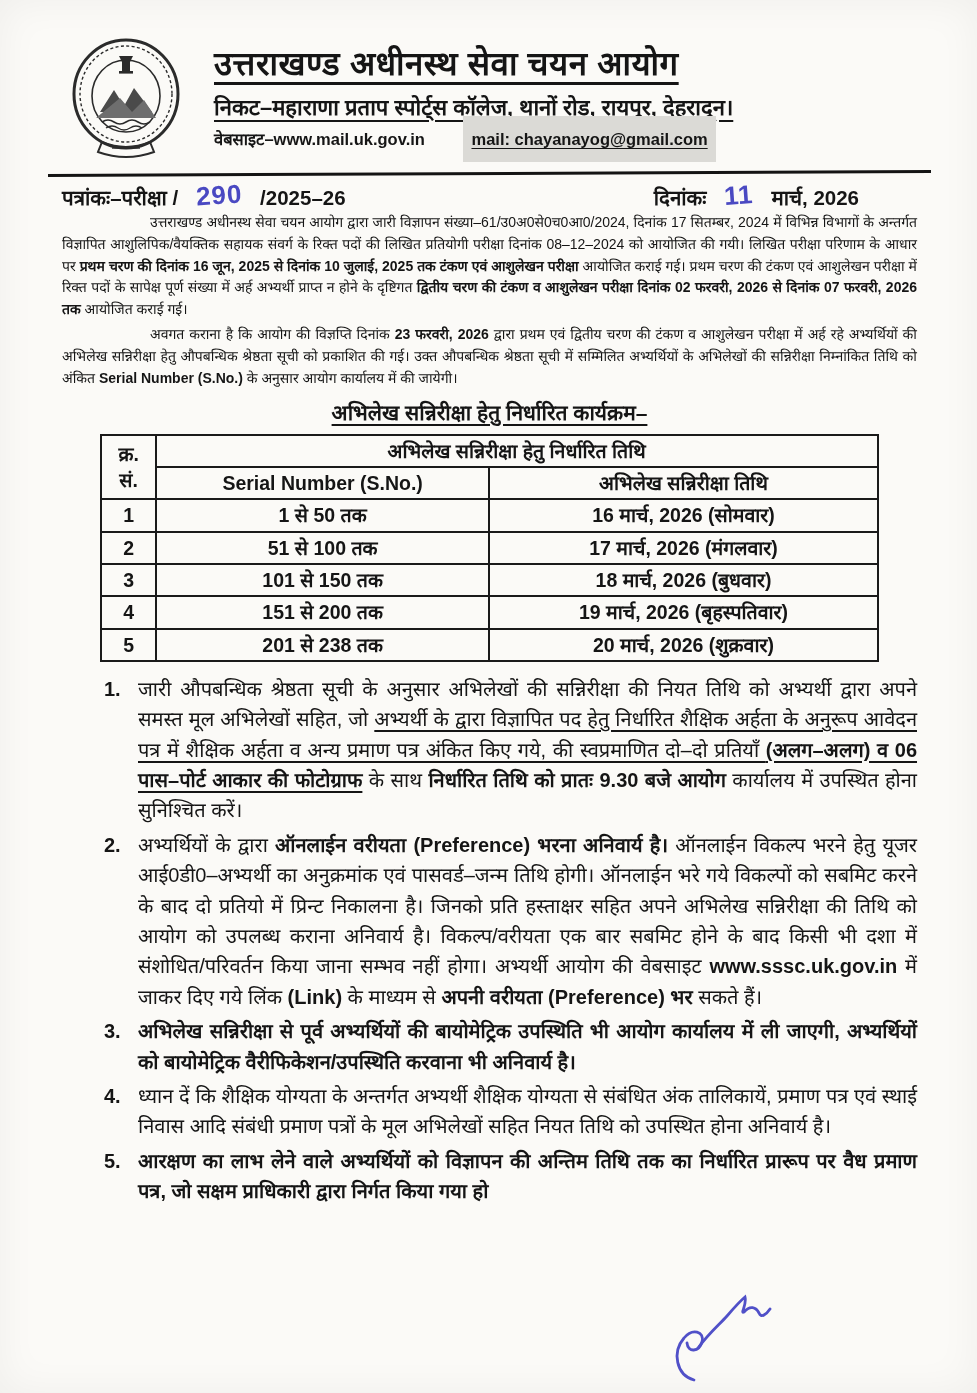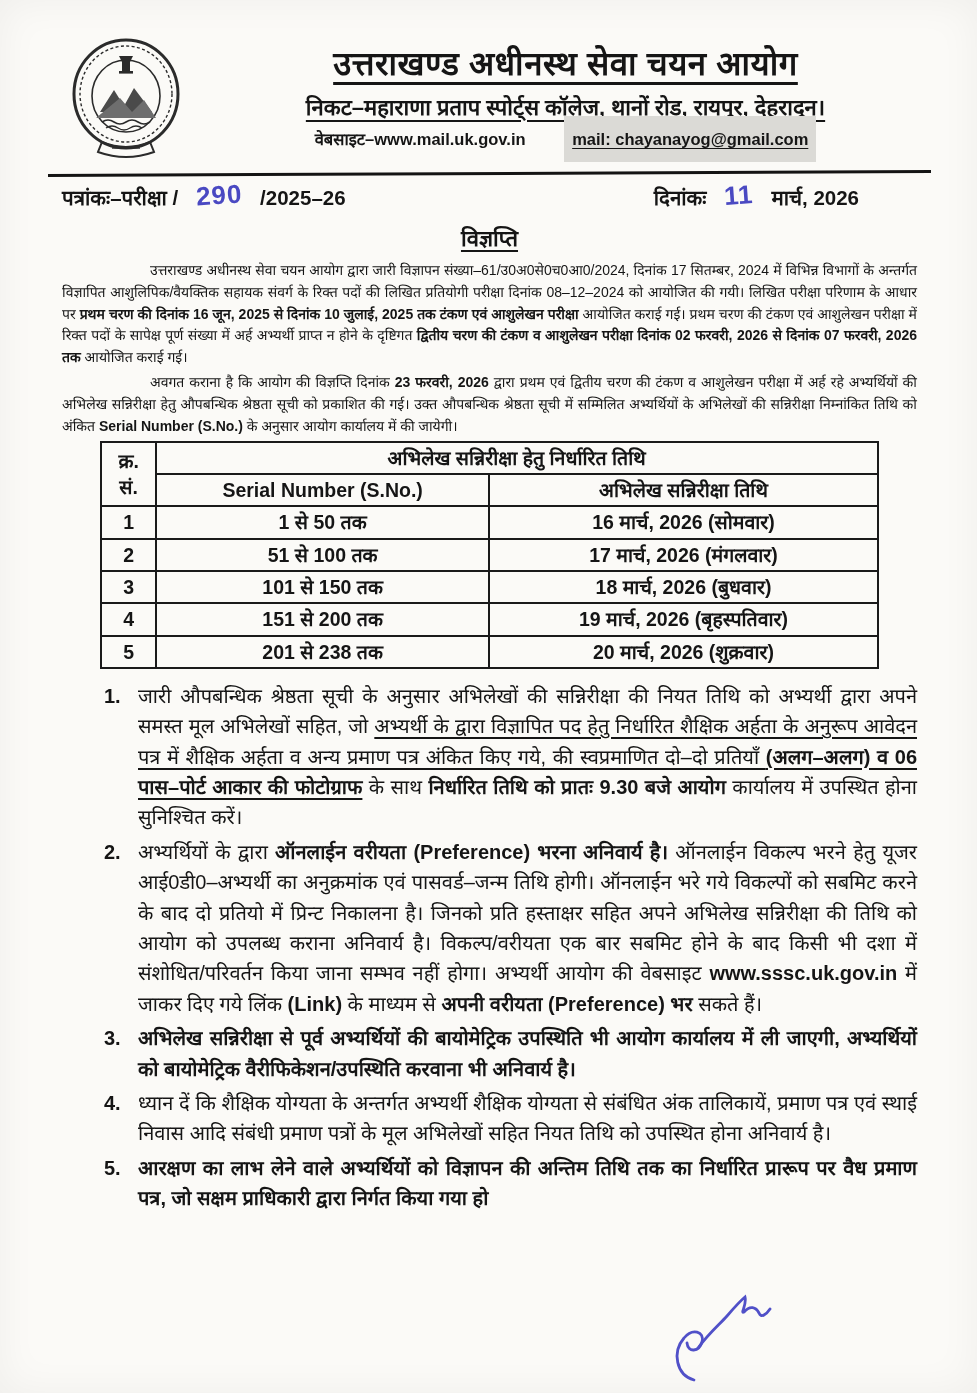--- a/index.html
+++ b/index.html
@@ -6,21 +6,21 @@
   .page{
     width:977px;height:1393px;background:#fbfaf7;position:relative;
     font-family:"Liberation Sans","DejaVu Sans",sans-serif;color:#151515;
     box-sizing:border-box;overflow:hidden;
     box-shadow:inset 0 0 40px rgba(0,0,0,0.05);
   }
   .content{padding:30px 60px 0 62px;}
   
   .letterhead{display:flex;align-items:flex-start;}
   .logo-box{width:152px;min-width:152px;padding-top:8px;}
-  .head-text{flex:1;text-align:center;padding-top:10px;}
+  .head-text{flex:1;padding-top:10px;}
   .org-title{
     font-size:33px;font-weight:700;margin:0 0 6px 0;letter-spacing:.5px;
     text-decoration:underline;text-underline-offset:7px;text-decoration-thickness:2.5px;
   }
   .org-address{
     font-size:22px;font-weight:700;margin:4px 0 6px 0;
     text-decoration:underline;text-underline-offset:5px;
   }
   .org-links{font-size:16.5px;font-weight:700;margin-top:6px;}
   .org-links .site{margin-right:34px;}
@@ -123,25 +123,25 @@
         <span class="hand">290</span>
         <span>/2025–26</span>
       </div>
       <div class="ref-right">
         <span>दिनांकः</span>
         <span class="hand">11</span>
         <span>मार्च, 2026</span>
       </div>
     </div>
 
-    <div class="notice-heading">विज्ञप्ति</div>
 
     <p class="para"><span>उत्तराखण्ड अधीनस्थ सेवा चयन आयोग द्वारा जारी विज्ञापन संख्या–61/उ0अ0से0च0आ0/2024, दिनांक 17 सितम्बर, 2024 में विभिन्न विभागों के अन्तर्गत विज्ञापित आशुलिपिक/वैयक्तिक सहायक संवर्ग के रिक्त पदों की लिखित प्रतियोगी परीक्षा दिनांक 08–12–2024 को आयोजित की गयी। लिखित परीक्षा परिणाम के आधार पर </span><span class="b">प्रथम चरण की दिनांक 16 जून, 2025 से दिनांक 10 जुलाई, 2025 तक टंकण एवं आशुलेखन परीक्षा</span><span> आयोजित कराई गई। प्रथम चरण की टंकण एवं आशुलेखन परीक्षा में रिक्त पदों के सापेक्ष पूर्ण संख्या में अर्ह अभ्यर्थी प्राप्त न होने के दृष्टिगत </span><span class="b">द्वितीय चरण की टंकण व आशुलेखन परीक्षा दिनांक 02 फरवरी, 2026 से दिनांक 07 फरवरी, 2026 तक</span><span> आयोजित कराई गई।</span></p>
     <p class="para"><span>अवगत कराना है कि आयोग की विज्ञप्ति दिनांक </span><span class="b">23 फरवरी, 2026</span><span> द्वारा प्रथम एवं द्वितीय चरण की टंकण व आशुलेखन परीक्षा में अर्ह रहे अभ्यर्थियों की अभिलेख सन्निरीक्षा हेतु औपबन्धिक श्रेष्ठता सूची को प्रकाशित की गई। उक्त औपबन्धिक श्रेष्ठता सूची में सम्मिलित अभ्यर्थियों के अभिलेखों की सन्निरीक्षा निम्नांकित तिथि को अंकित </span><span class="b">Serial Number (S.No.)</span><span> के अनुसार आयोग कार्यालय में की जायेगी।</span></p>
 
+    <div class="table-heading">अभिलेख सन्निरीक्षा हेतु निर्धारित कार्यक्रम–</div>
 
     <table class="schedule">
       <thead>
         <tr>
           <th class="sn-cell" rowspan="2">क्र.
 सं.</th>
           <th colspan="2">अभिलेख सन्निरीक्षा हेतु निर्धारित तिथि</th>
         </tr>
         <tr>
           <th style="width:43%">Serial Number (S.No.)</th>

